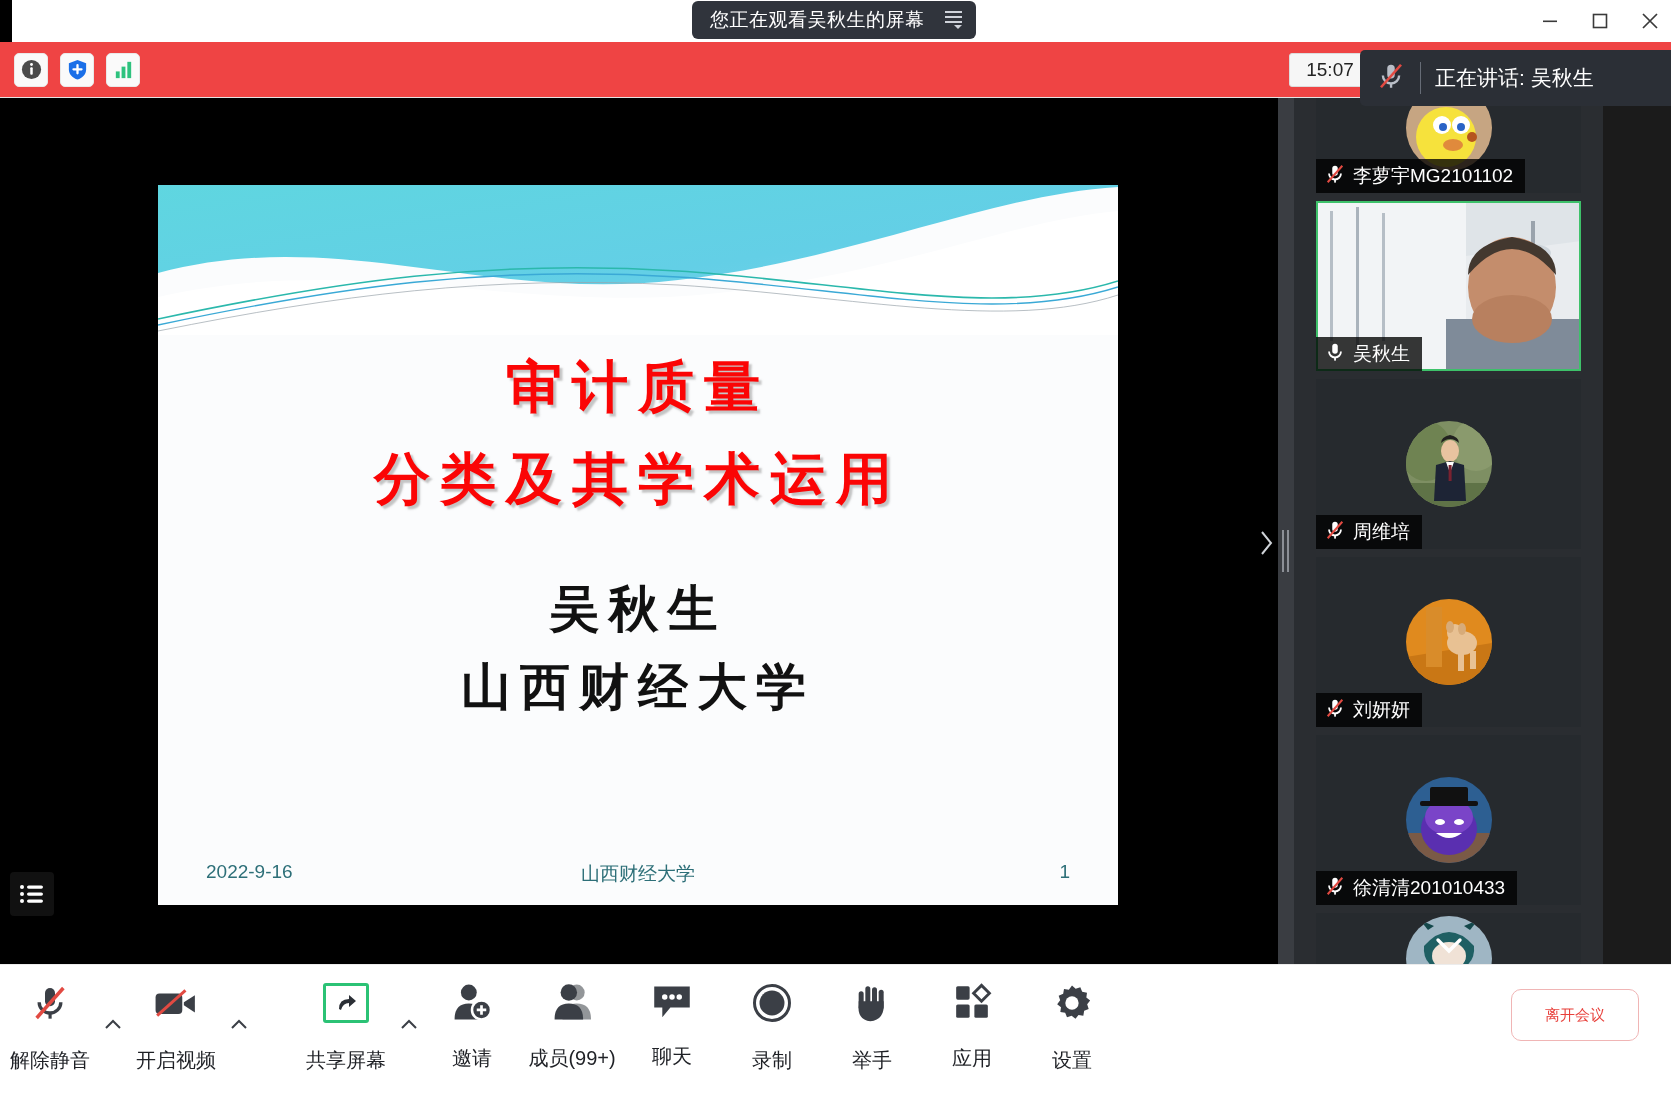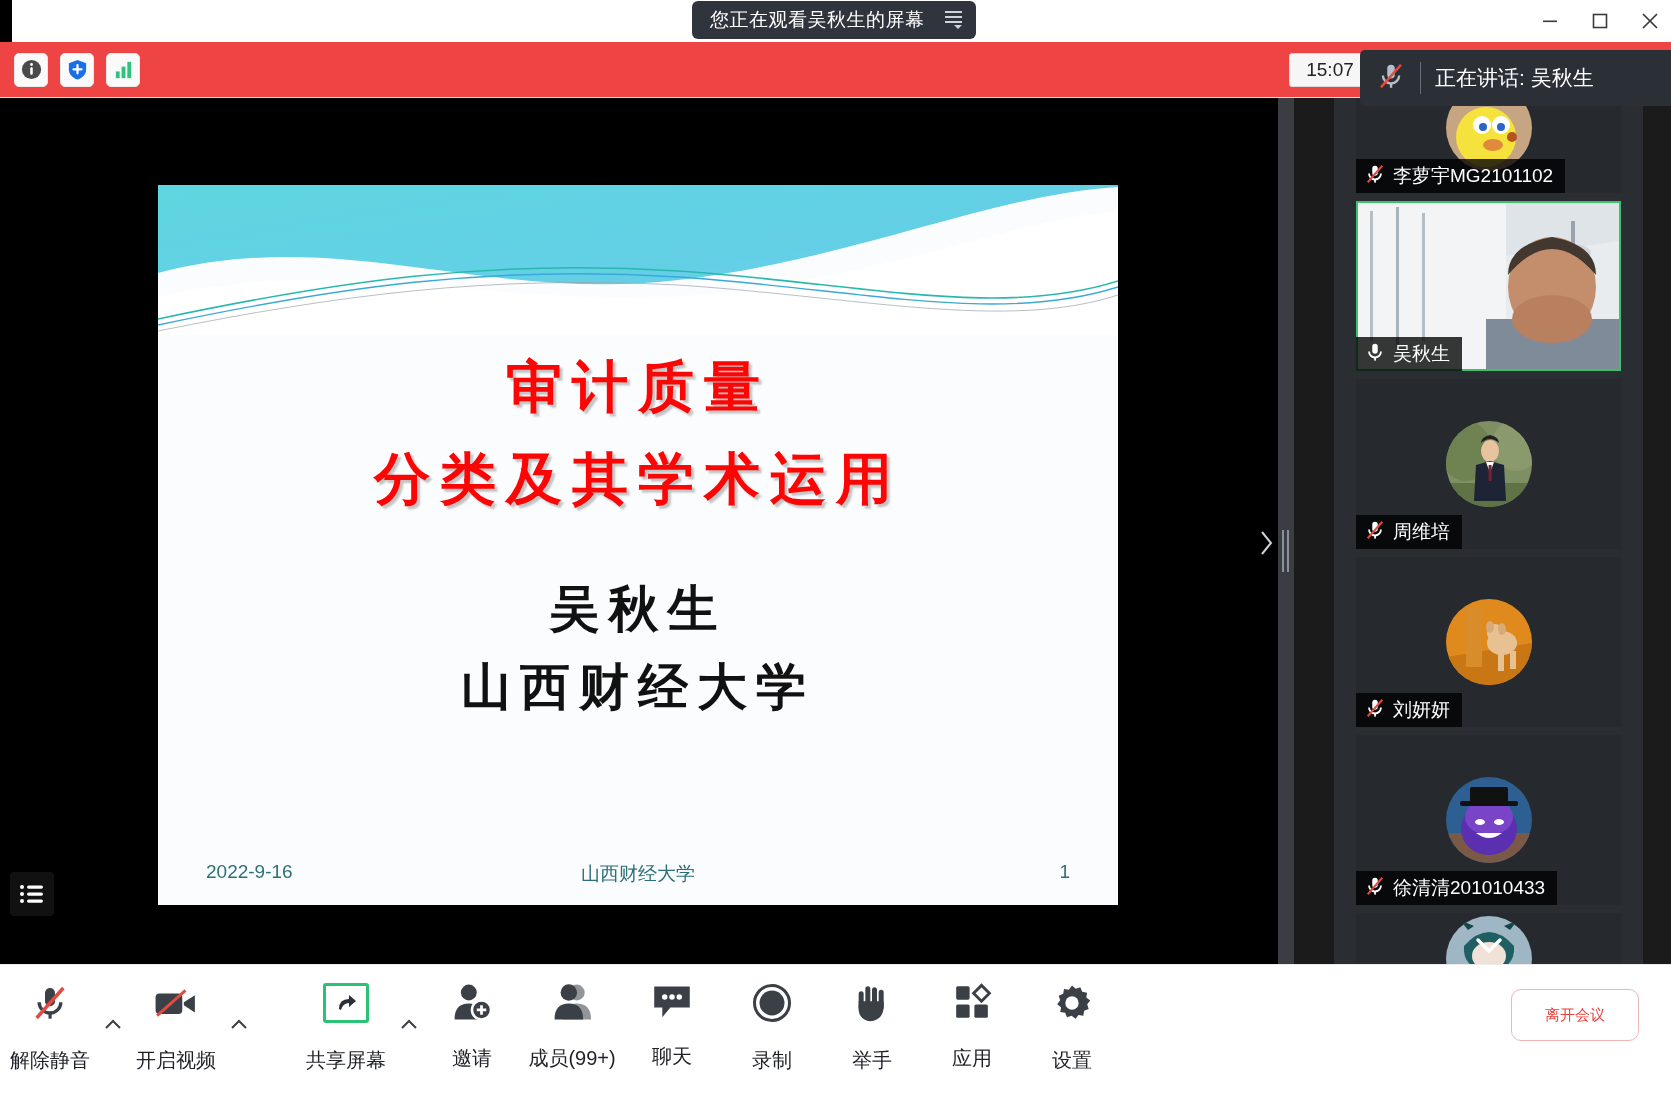--- a/index.html
+++ b/index.html
@@ -117,21 +117,21 @@
     background: #3a3d42;
   }
   .grip-lines { position:absolute; left:4px; top: 432px; display:flex; gap:3px; }
   .grip-lines i { width:2px; height: 42px; background:#8b8f96; display:block; }
   .collapse-arrow {
     position:absolute; left: -22px; top: 425px; width: 20px; height: 40px;
     display:flex; align-items:center; justify-content:center;
   }
   .tiles {
     position:absolute; left: 16px; top: 0; width: 309px; height: 866px;
-    background:#2a2d31; padding: 0 6px; margin-left: 40px;
+    background:#2a2d31; padding: 0 6px;
   }
   .tile {
     position: relative; width: 265px; margin: 0 auto 8px auto;
     height: 170px; background: #262a2e; overflow: hidden;
   }
   .tile.first { height: 95px; margin-top: 0; }
   .tile.active { outline: 2px solid #3ec16a; outline-offset: -2px; }
   .tile.photo-only .avatar {
     position:absolute; left:50%; top:50%; transform:translate(-50%,-50%);
     width: 86px; height: 86px; border-radius:50%; overflow:hidden;

